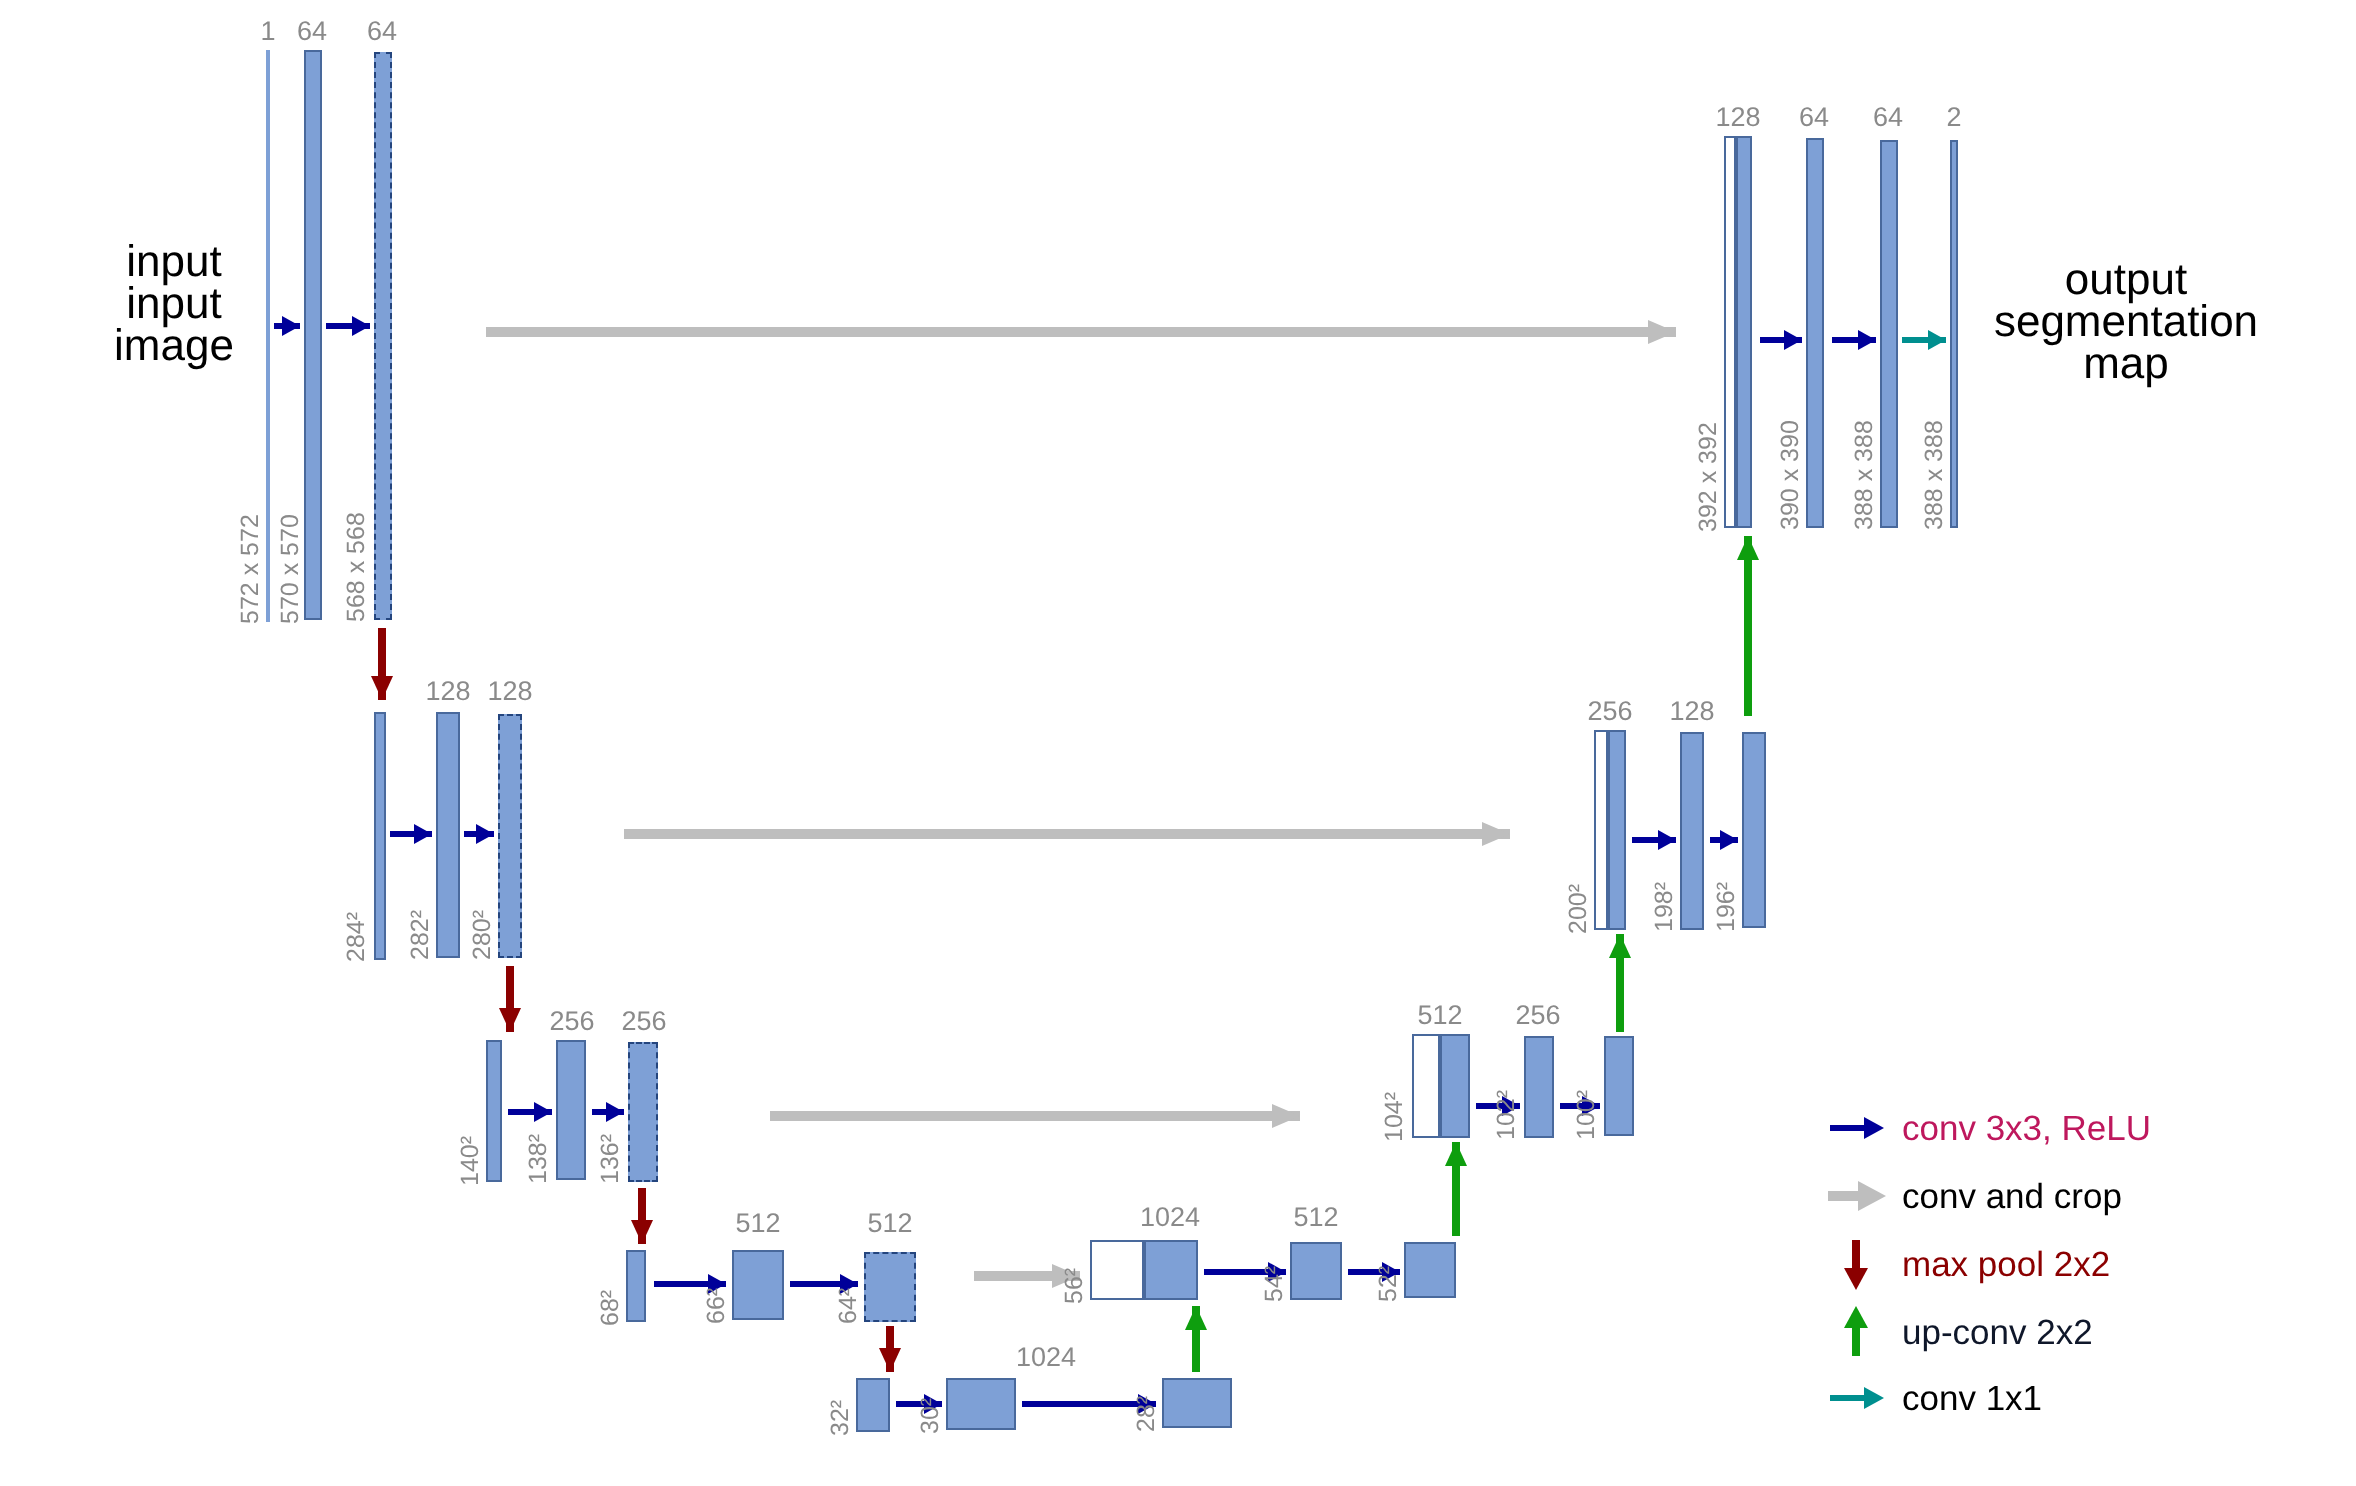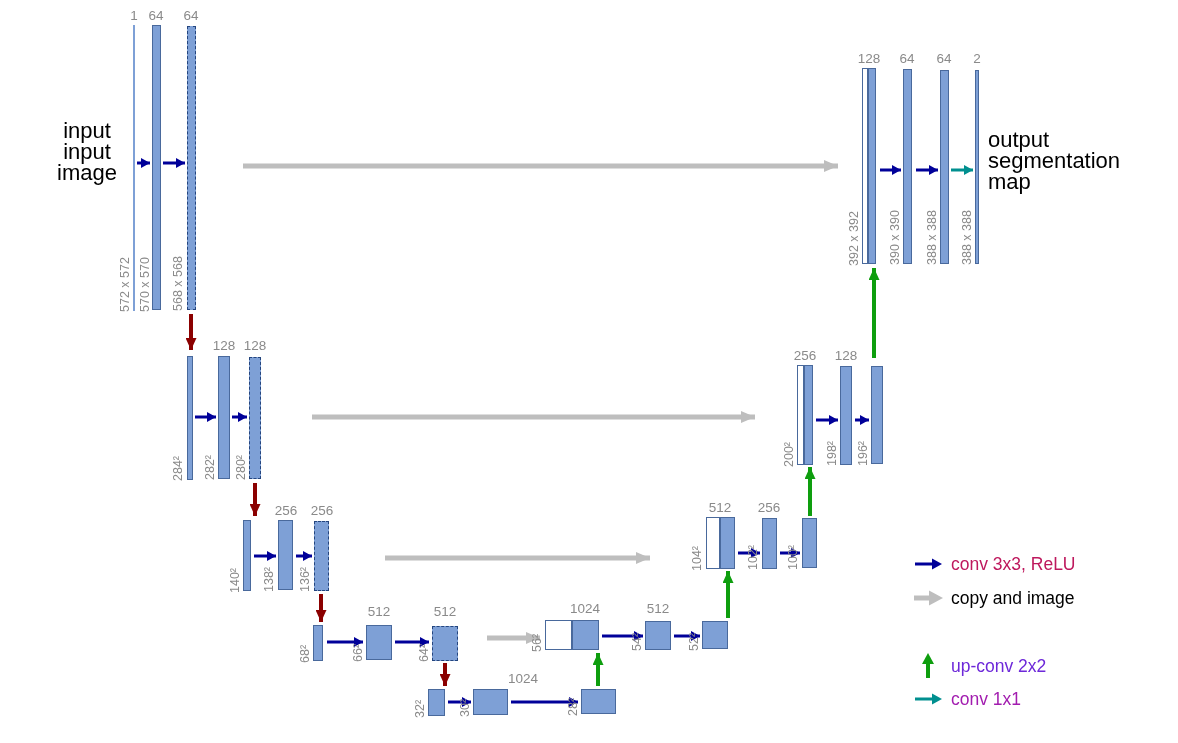--- a/index.html
+++ b/index.html
@@ -170,48 +170,55 @@
   <div class="box" style="left:940px;top:70px;width:9px;height:194px"></div>
   <div class="box" style="left:975px;top:70px;width:4px;height:194px"></div>
   <div class="cl" style="left:847px;top:51px">128</div>
   <div class="cl" style="left:885px;top:51px">64</div>
   <div class="cl" style="left:922px;top:51px">64</div>
   <div class="cl" style="left:955px;top:51px">2</div>
   <div class="sz" style="left:848px;top:266px">392 x 392</div>
   <div class="sz" style="left:889px;top:265px">390 x 390</div>
   <div class="sz" style="left:926px;top:265px">388 x 388</div>
   <div class="sz" style="left:961px;top:265px">388 x 388</div>
-  <div class="io" style="left:988px;top:129px;width:150px;text-align:left">
+  <div class="io" style="left:988px;top:129px;width:150px;text-align:center">
     <div>output</div>
     <div>segmentation</div>
     <div>map</div>
   </div>
 
   <div class="legend-row" style="left:912px;top:551px">
     <svg width="32" height="26">
         <line x1="3" y1="13" x2="20" y2="13" stroke="#000099" stroke-width="3"></line>
         <polygon points="20,7.5 30,13 20,18.5" fill="#000099"></polygon>
       </svg>
     <span class="lg-t" style="color:#be185d">conv 3x3, ReLU</span>
   </div>
   <div class="legend-row" style="left:912px;top:585px">
     <svg width="32" height="26">
         <line x1="2" y1="13" x2="17" y2="13" stroke="#BEBEBE" stroke-width="5"></line>
         <polygon points="17,5.5 31,13 17,20.5" fill="#BEBEBE"></polygon>
       </svg>
-    <span class="lg-t" style="color:#000000">copy and image</span>
+    <span class="lg-t" style="color:#000000">conv and crop</span>
+  </div>
+  <div class="legend-row" style="left:912px;top:617px">
+    <svg width="32" height="30">
+        <line x1="16" y1="3" x2="16" y2="18" stroke="#8B0000" stroke-width="4"></line>
+        <polygon points="10,17 22,17 16,28" fill="#8B0000"></polygon>
+      </svg>
+    <span class="lg-t" style="color:#8B0000">max pool 2x2</span>
   </div>
   <div class="legend-row" style="left:912px;top:651px">
     <svg width="32" height="30">
         <line x1="16" y1="27" x2="16" y2="12" stroke="#0E9E0E" stroke-width="4"></line>
         <polygon points="10,13 22,13 16,2" fill="#0E9E0E"></polygon>
       </svg>
-    <span class="lg-t" style="color:#6d28d9">up-conv 2x2</span>
+    <span class="lg-t" style="color:#0f172a">up-conv 2x2</span>
   </div>
   <div class="legend-row" style="left:912px;top:686px">
     <svg width="32" height="26">
         <line x1="3" y1="13" x2="20" y2="13" stroke="#008F8F" stroke-width="3"></line>
         <polygon points="20,7.5 30,13 20,18.5" fill="#008F8F"></polygon>
       </svg>
-    <span class="lg-t" style="color:#a21caf">conv 1x1</span>
+    <span class="lg-t" style="color:#000000">conv 1x1</span>
   </div>
 
 </div>
 
 </body></html>

